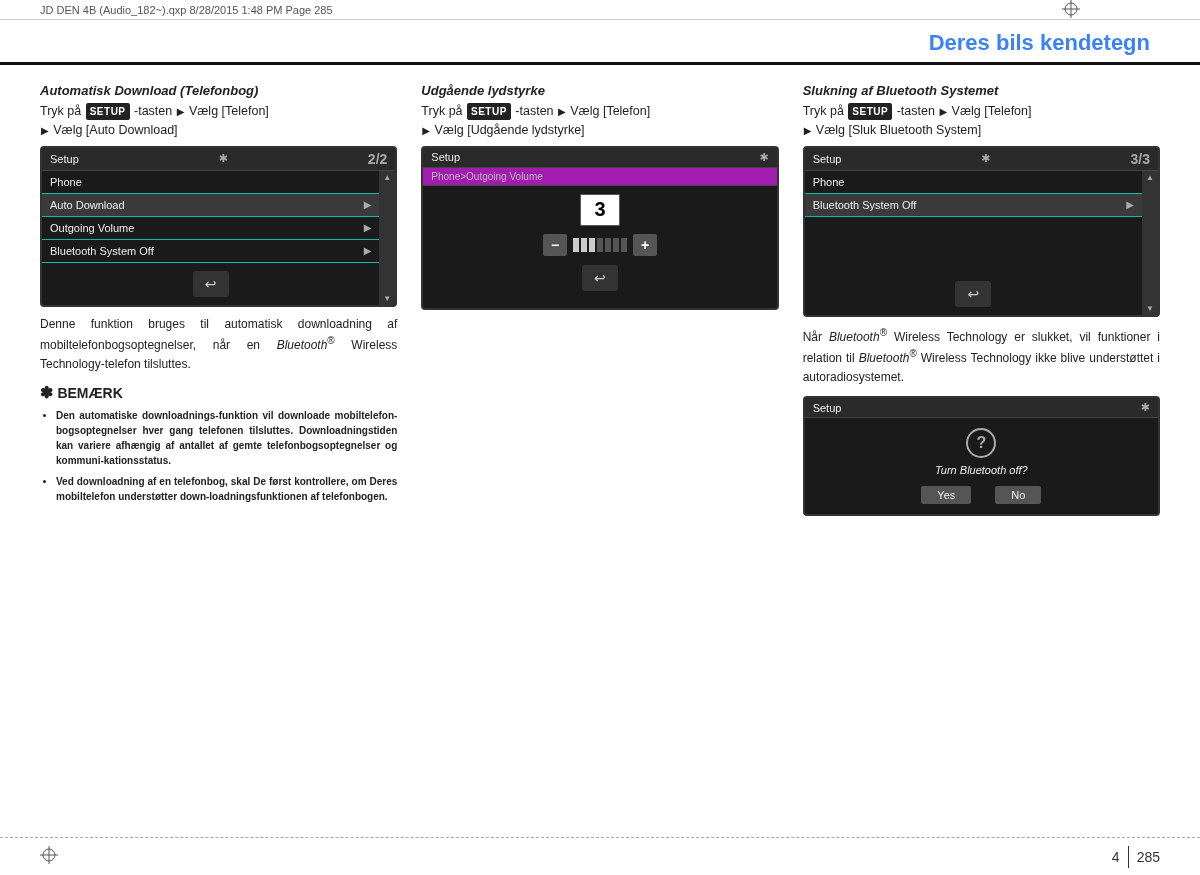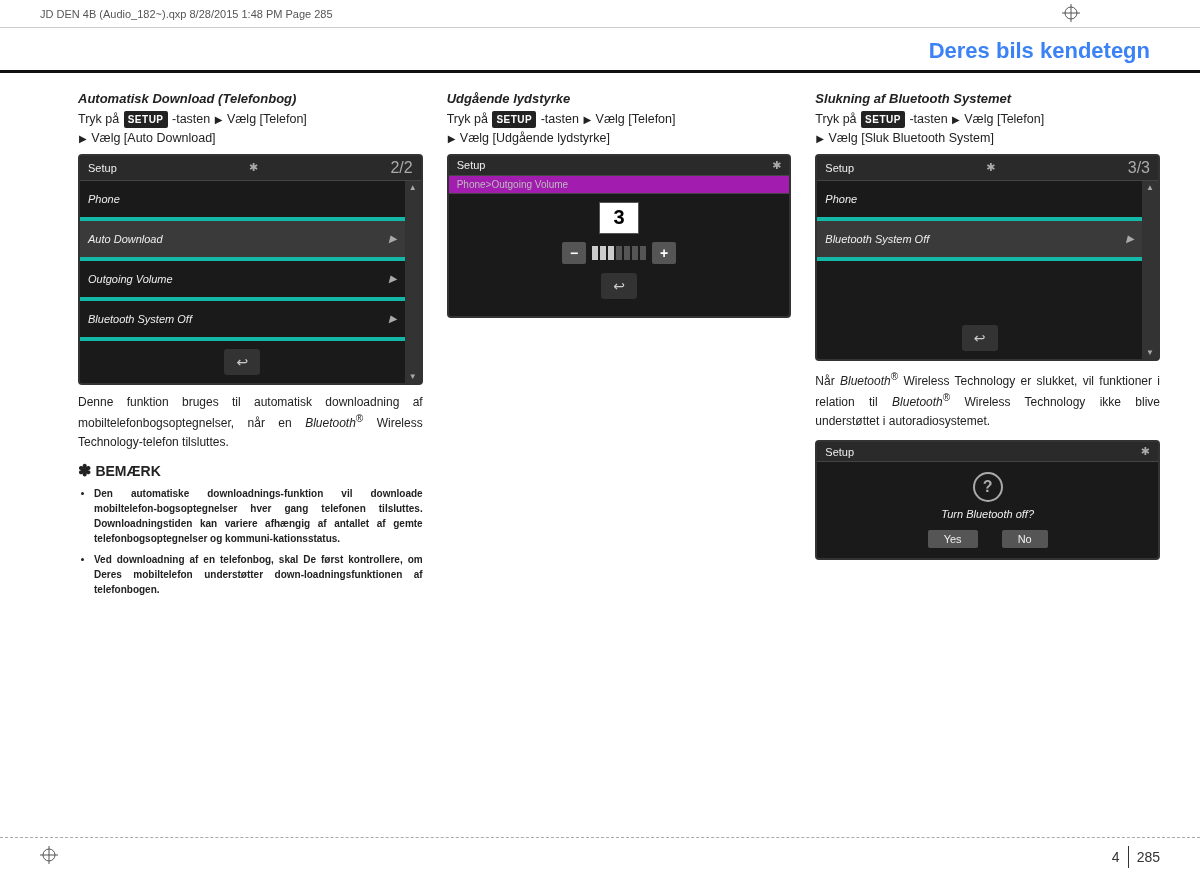--- a/index.html
+++ b/index.html
@@ -17,21 +17,21 @@
 
     
     .top-bar {
       display: flex;
       align-items: center;
       padding: 4px 40px;
       font-size: 11px;
       color: #555;
       border-bottom: 1px solid #ccc;
       position: relative;
-      height: 28px;
+      height: 20px;
     }
     .top-bar-text {
       flex: 1;
     }
     .top-bar-crosshair {
       position: absolute;
       right: 120px;
       top: 50%;
       transform: translateY(-50%);
     }
@@ -45,21 +45,20 @@
       color: #3b82f6;
       border-bottom: 3px solid #111;
       margin-bottom: 18px;
     }
 
     
     .main-content {
       display: flex;
       gap: 0;
       padding: 0 40px;
-      margin-left: 38px;
     }
 
     
     .col {
       flex: 1;
       padding: 0 12px;
     }
     .col:first-child { padding-left: 0; }
     .col:last-child { padding-right: 0; }
 
@@ -117,32 +116,32 @@
     .screen-header-title {
       color: #eee;
       font-size: 11px;
     }
     .screen-header-icon {
       color: #aaa;
       font-size: 11px;
     }
     .screen-header-page {
       color: #aaa;
-      font-size: 16px;
+      font-size: 14px;
+      font-weight: bold;
     }
 
     .screen-menu-item {
       display: flex;
       align-items: center;
       justify-content: space-between;
-      padding: 12px 8px;
+      padding: 5px 8px;
       color: #eee;
       font-size: 11px;
-      border-bottom: 4px solid #14b8a6;
-      font-style: italic;
+      border-bottom: 1px solid #14b8a6;
     }
     .screen-menu-item.active-item {
       background: #3a3a3a;
     }
     .screen-menu-item .arrow {
       color: #aaa;
       font-size: 10px;
     }
 
     .screen-scroll-bar {

